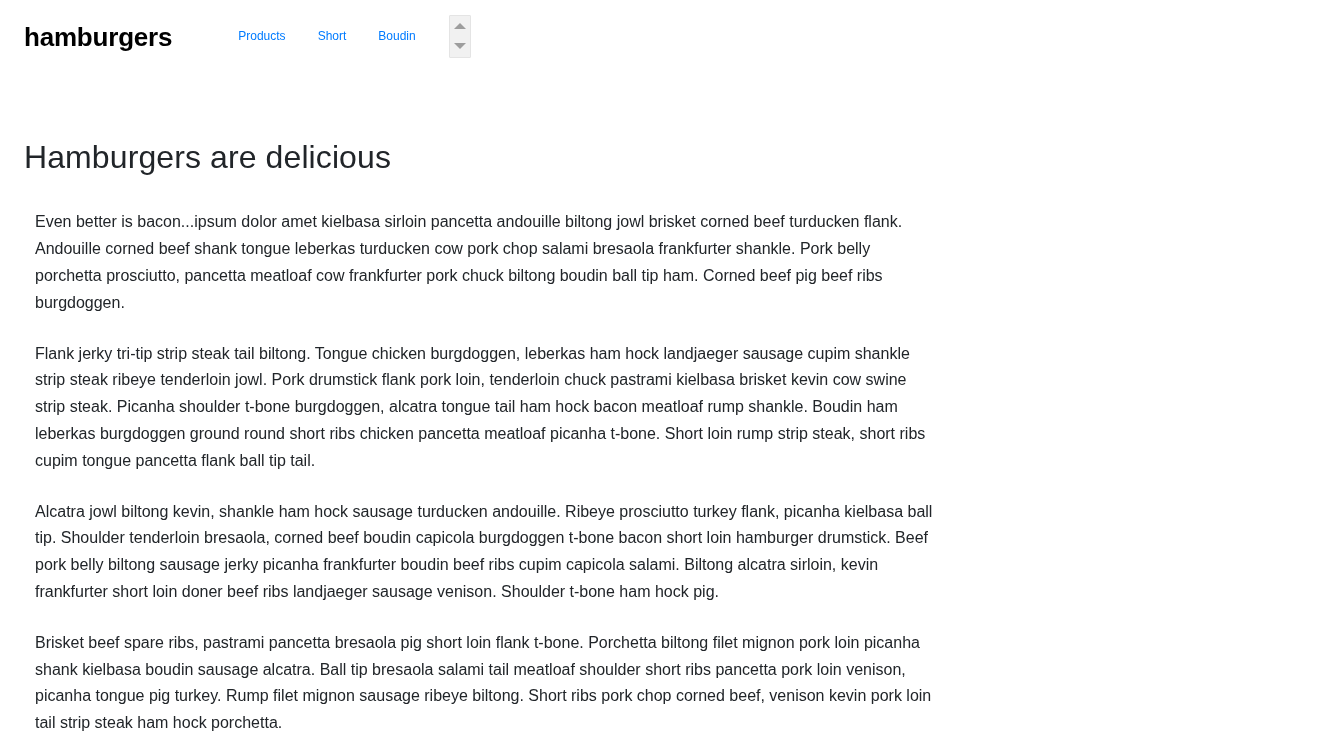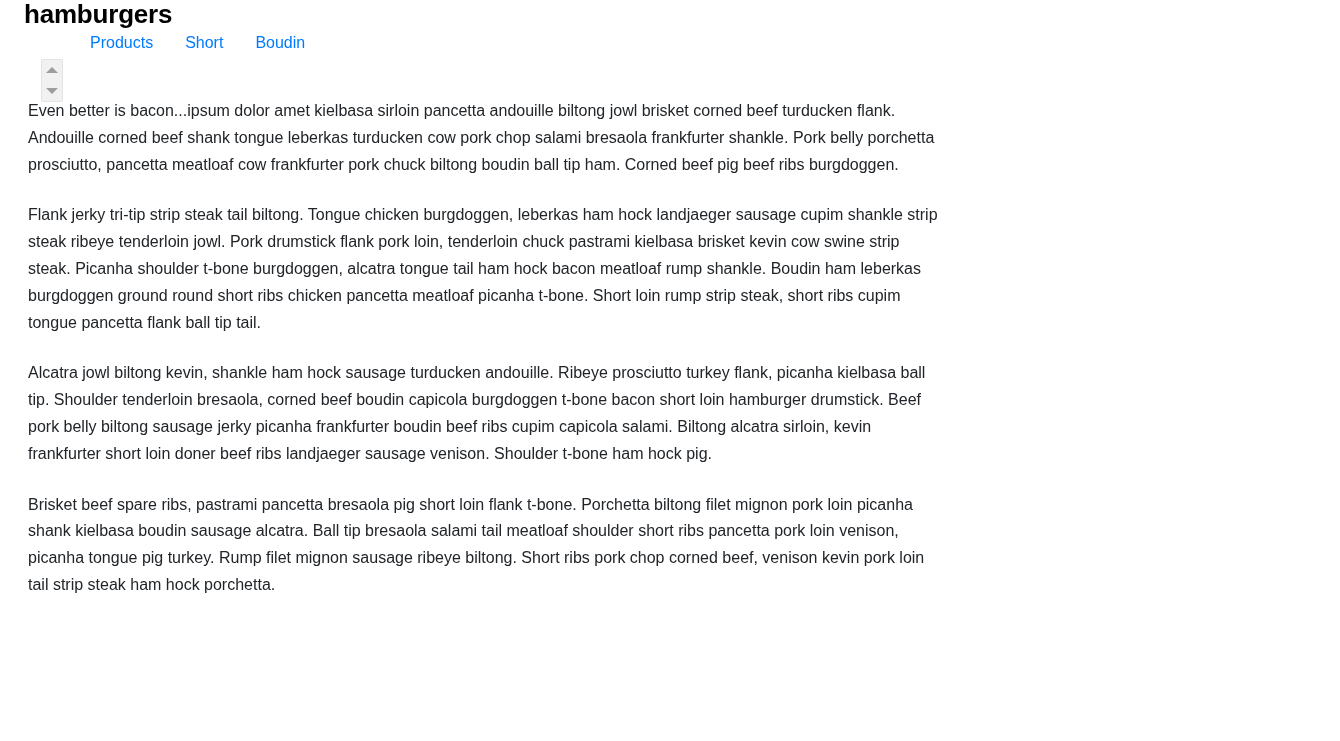--- a/index.html
+++ b/index.html
@@ -17,22 +17,21 @@
     color: #212529;
     -webkit-font-smoothing: antialiased;
   }
 
   
   .navbar {
     position: relative;
     height: 72px;
     padding: 0 24px;
     display: flex;
-    align-items: flex-start;
-    flex-direction: column;
+    align-items: center;
   }
   .navbar-brand {
     font-size: 26px;
     font-weight: bold;
     color: #000000;
     text-decoration: none;
     line-height: 1;
     letter-spacing: -0.2px;
     margin-top: 1px;
   }
@@ -42,21 +41,21 @@
     padding: 0;
     display: flex;
     align-items: center;
     margin-left: 50px;
   }
   .nav-list li { display: block; }
   .nav-link {
     display: block;
     color: #007bff;
     text-decoration: none;
-    font-size: 16px;
+    font-size: 12px;
     line-height: 1;
     padding: 8px 16px;
     white-space: nowrap;
   }
 
   
   .spinner-control {
     width: 22px;
     height: 43px;
     margin-left: 17px;
@@ -91,21 +90,21 @@
   h1.page-title {
     font-size: 32px;
     font-weight: 300;
     line-height: 1.2;
     color: #212529;
     margin: 0;
     padding-top: 66px;
     letter-spacing: 0.1px;
   }
   .lead-copy {
-    margin: 4px;
+    margin: 11px;
     padding-top: 22px;
   }
   p.body-text {
     font-size: 16px;
     line-height: 26.8px;
     color: #212529;
     margin: 0 0 24px 0;
     max-width: 920px;
     text-align: left;
   }
@@ -129,20 +128,21 @@
     </li>
   </ul>
 
   <div class="spinner-control">
     <span class="spinner-arrow up"></span>
     <span class="spinner-arrow down"></span>
   </div>
 </nav>
 
 <main class="container">
+  <h1 class="page-title">Hamburgers are delicious</h1>
 
   <div class="lead-copy">
     <p class="body-text">Even better is bacon...ipsum dolor amet kielbasa sirloin pancetta andouille biltong jowl brisket corned beef turducken flank. Andouille corned beef shank tongue leberkas turducken cow pork chop salami bresaola frankfurter shankle. Pork belly porchetta prosciutto, pancetta meatloaf cow frankfurter pork chuck biltong boudin ball tip ham. Corned beef pig beef ribs burgdoggen.</p>
     <p class="body-text">Flank jerky tri-tip strip steak tail biltong. Tongue chicken burgdoggen, leberkas ham hock landjaeger sausage cupim shankle strip steak ribeye tenderloin jowl. Pork drumstick flank pork loin, tenderloin chuck pastrami kielbasa brisket kevin cow swine strip steak. Picanha shoulder t-bone burgdoggen, alcatra tongue tail ham hock bacon meatloaf rump shankle. Boudin ham leberkas burgdoggen ground round short ribs chicken pancetta meatloaf picanha t-bone. Short loin rump strip steak, short ribs cupim tongue pancetta flank ball tip tail.</p>
     <p class="body-text">Alcatra jowl biltong kevin, shankle ham hock sausage turducken andouille. Ribeye prosciutto turkey flank, picanha kielbasa ball tip. Shoulder tenderloin bresaola, corned beef boudin capicola burgdoggen t-bone bacon short loin hamburger drumstick. Beef pork belly biltong sausage jerky picanha frankfurter boudin beef ribs cupim capicola salami. Biltong alcatra sirloin, kevin frankfurter short loin doner beef ribs landjaeger sausage venison. Shoulder t-bone ham hock pig.</p>
     <p class="body-text">Brisket beef spare ribs, pastrami pancetta bresaola pig short loin flank t-bone. Porchetta biltong filet mignon pork loin picanha shank kielbasa boudin sausage alcatra. Ball tip bresaola salami tail meatloaf shoulder short ribs pancetta pork loin venison, picanha tongue pig turkey. Rump filet mignon sausage ribeye biltong. Short ribs pork chop corned beef, venison kevin pork loin tail strip steak ham hock porchetta.</p>
   </div>
 </main>
 
 </body></html>

